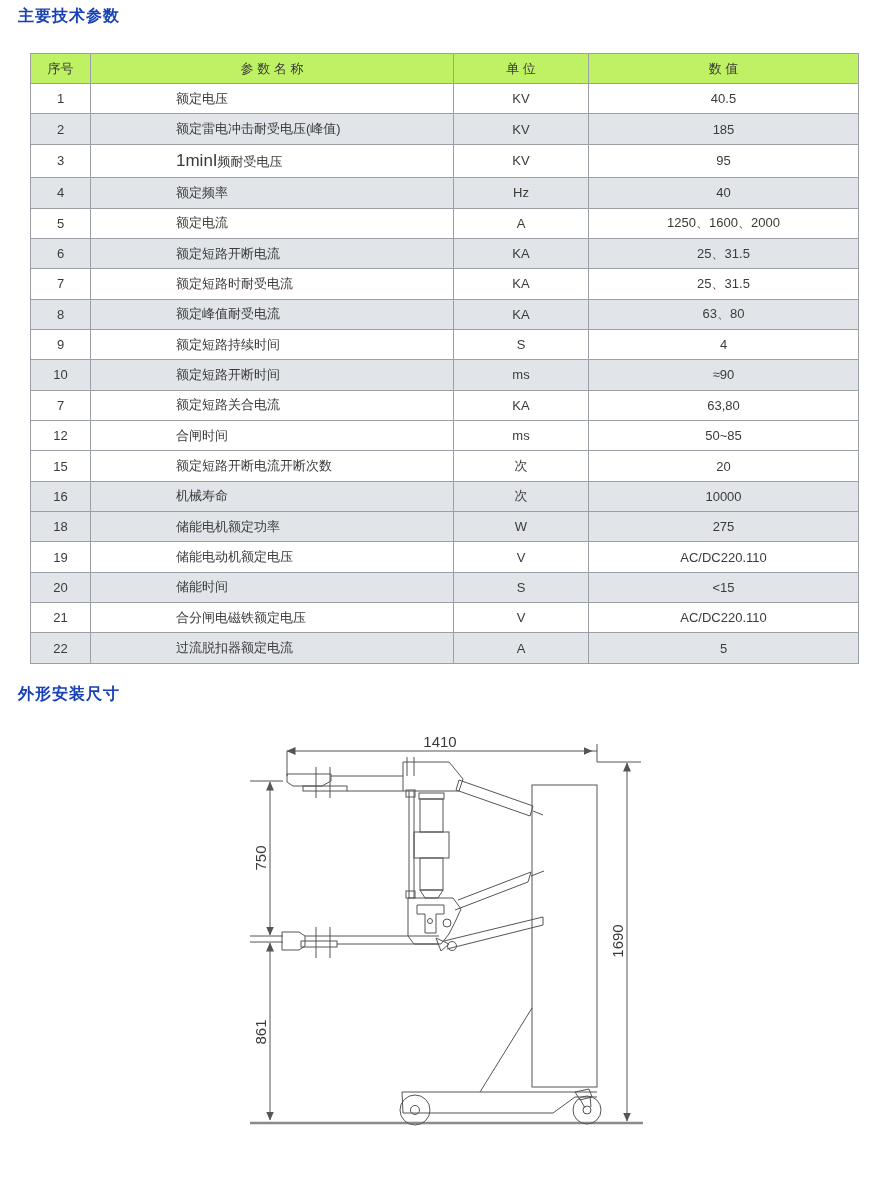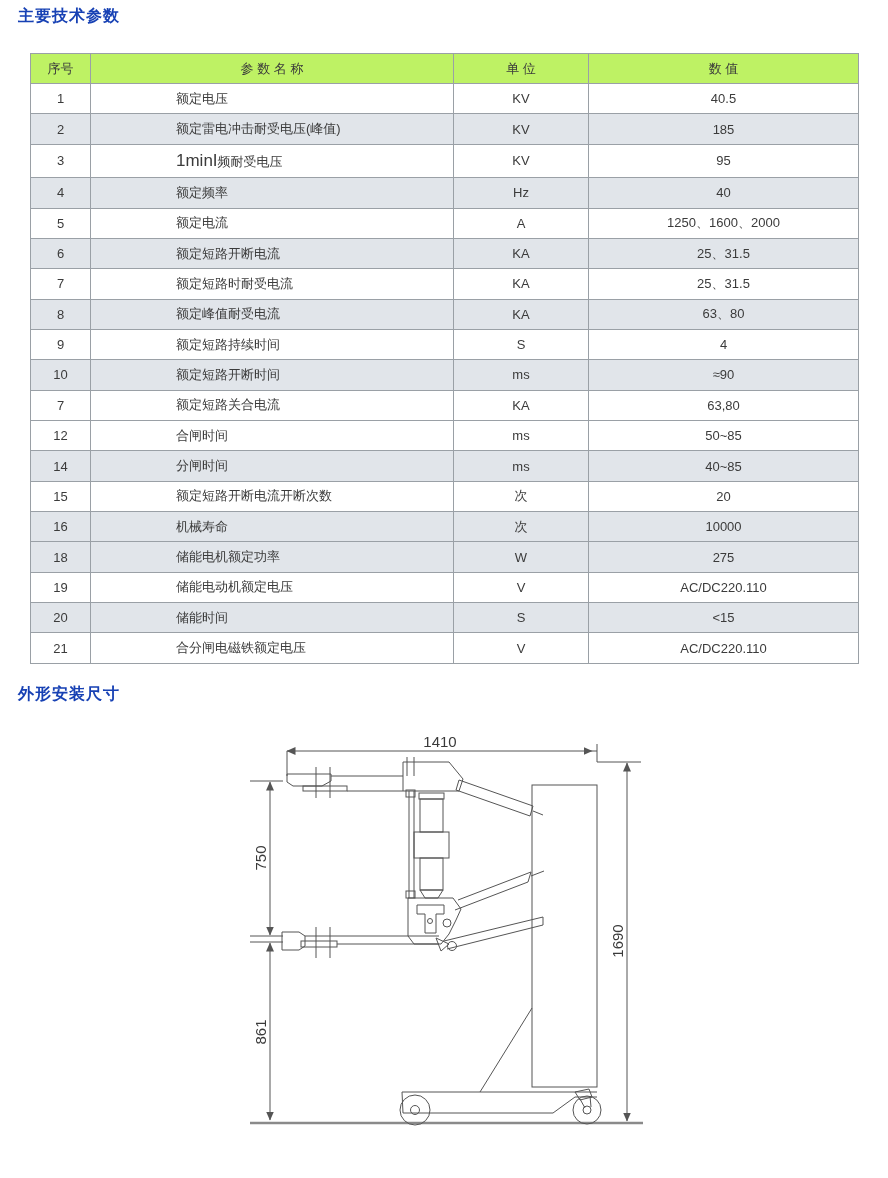--- a/index.html
+++ b/index.html
@@ -102,26 +102,20 @@
         <td class="c-name">额定短路关合电流</td>
         <td class="c-unit">KA</td>
         <td class="c-value">63,80</td>
       </tr>
       <tr>
         <td class="c-no">12</td>
         <td class="c-name">合闸时间</td>
         <td class="c-unit">ms</td>
         <td class="c-value">50~85</td>
       </tr>
-      <tr class="shade">
-        <td class="c-no">14</td>
-        <td class="c-name">分闸时间</td>
-        <td class="c-unit">ms</td>
-        <td class="c-value">40~85</td>
-      </tr>
       <tr>
         <td class="c-no">15</td>
         <td class="c-name">额定短路开断电流开断次数</td>
         <td class="c-unit">次</td>
         <td class="c-value">20</td>
       </tr>
       <tr class="shade">
         <td class="c-no">16</td>
         <td class="c-name">机械寿命</td>
         <td class="c-unit">次</td>
@@ -143,20 +137,26 @@
         <td class="c-no">20</td>
         <td class="c-name">储能时间</td>
         <td class="c-unit">S</td>
         <td class="c-value">&lt;15</td>
       </tr>
       <tr>
         <td class="c-no">21</td>
         <td class="c-name">合分闸电磁铁额定电压</td>
         <td class="c-unit">V</td>
         <td class="c-value">AC/DC220.110</td>
+      </tr>
+      <tr class="shade">
+        <td class="c-no">22</td>
+        <td class="c-name">过流脱扣器额定电流</td>
+        <td class="c-unit">A</td>
+        <td class="c-value">5</td>
       </tr>
     </tbody>
 </table>
 
 <div id="title-dims" class="sec-title">外形安装尺寸</div>
 
 <svg id="drawing" viewBox="0 0 888 1178" xmlns="http://www.w3.org/2000/svg">
   <defs>
     <marker id="mA" markerWidth="12" markerHeight="10" refX="8.5" refY="4" orient="auto-start-reverse" markerUnits="userSpaceOnUse">
       <path d="M0 0 L9 4 L0 8 Z" fill="#555"></path>

